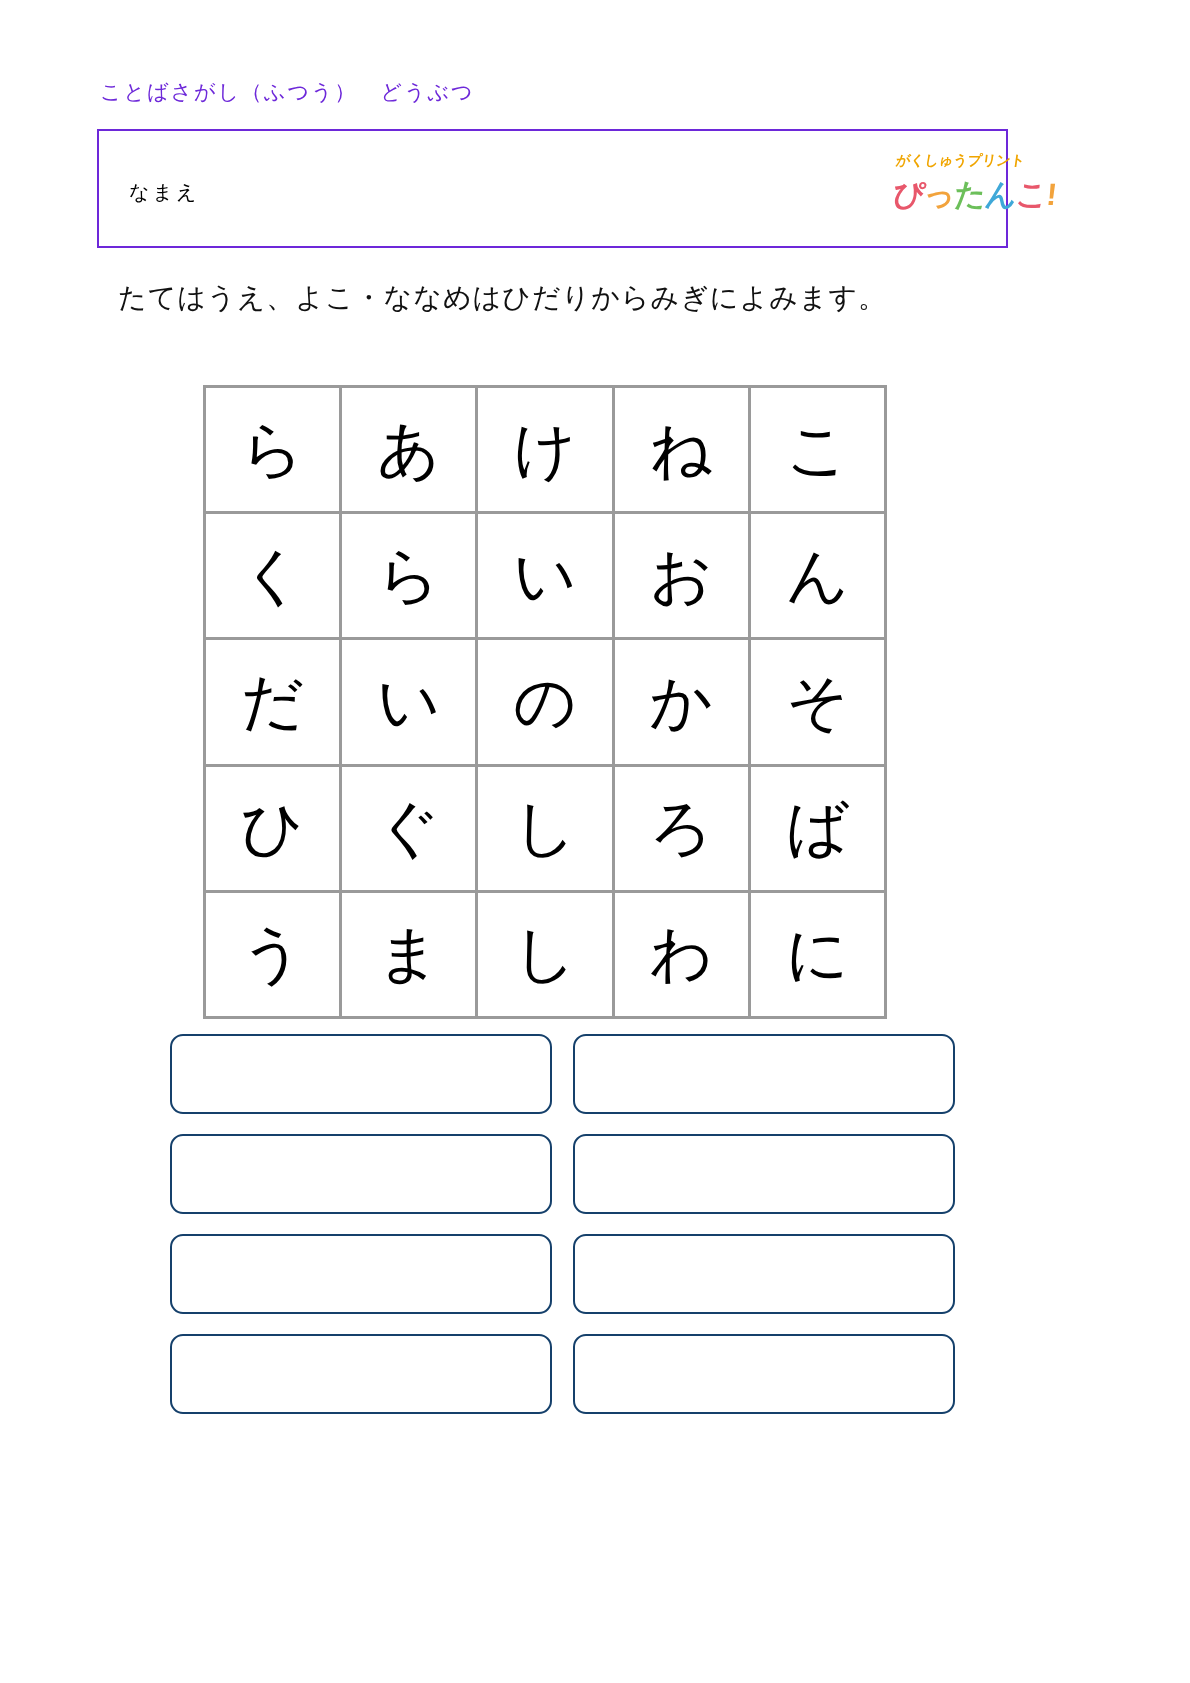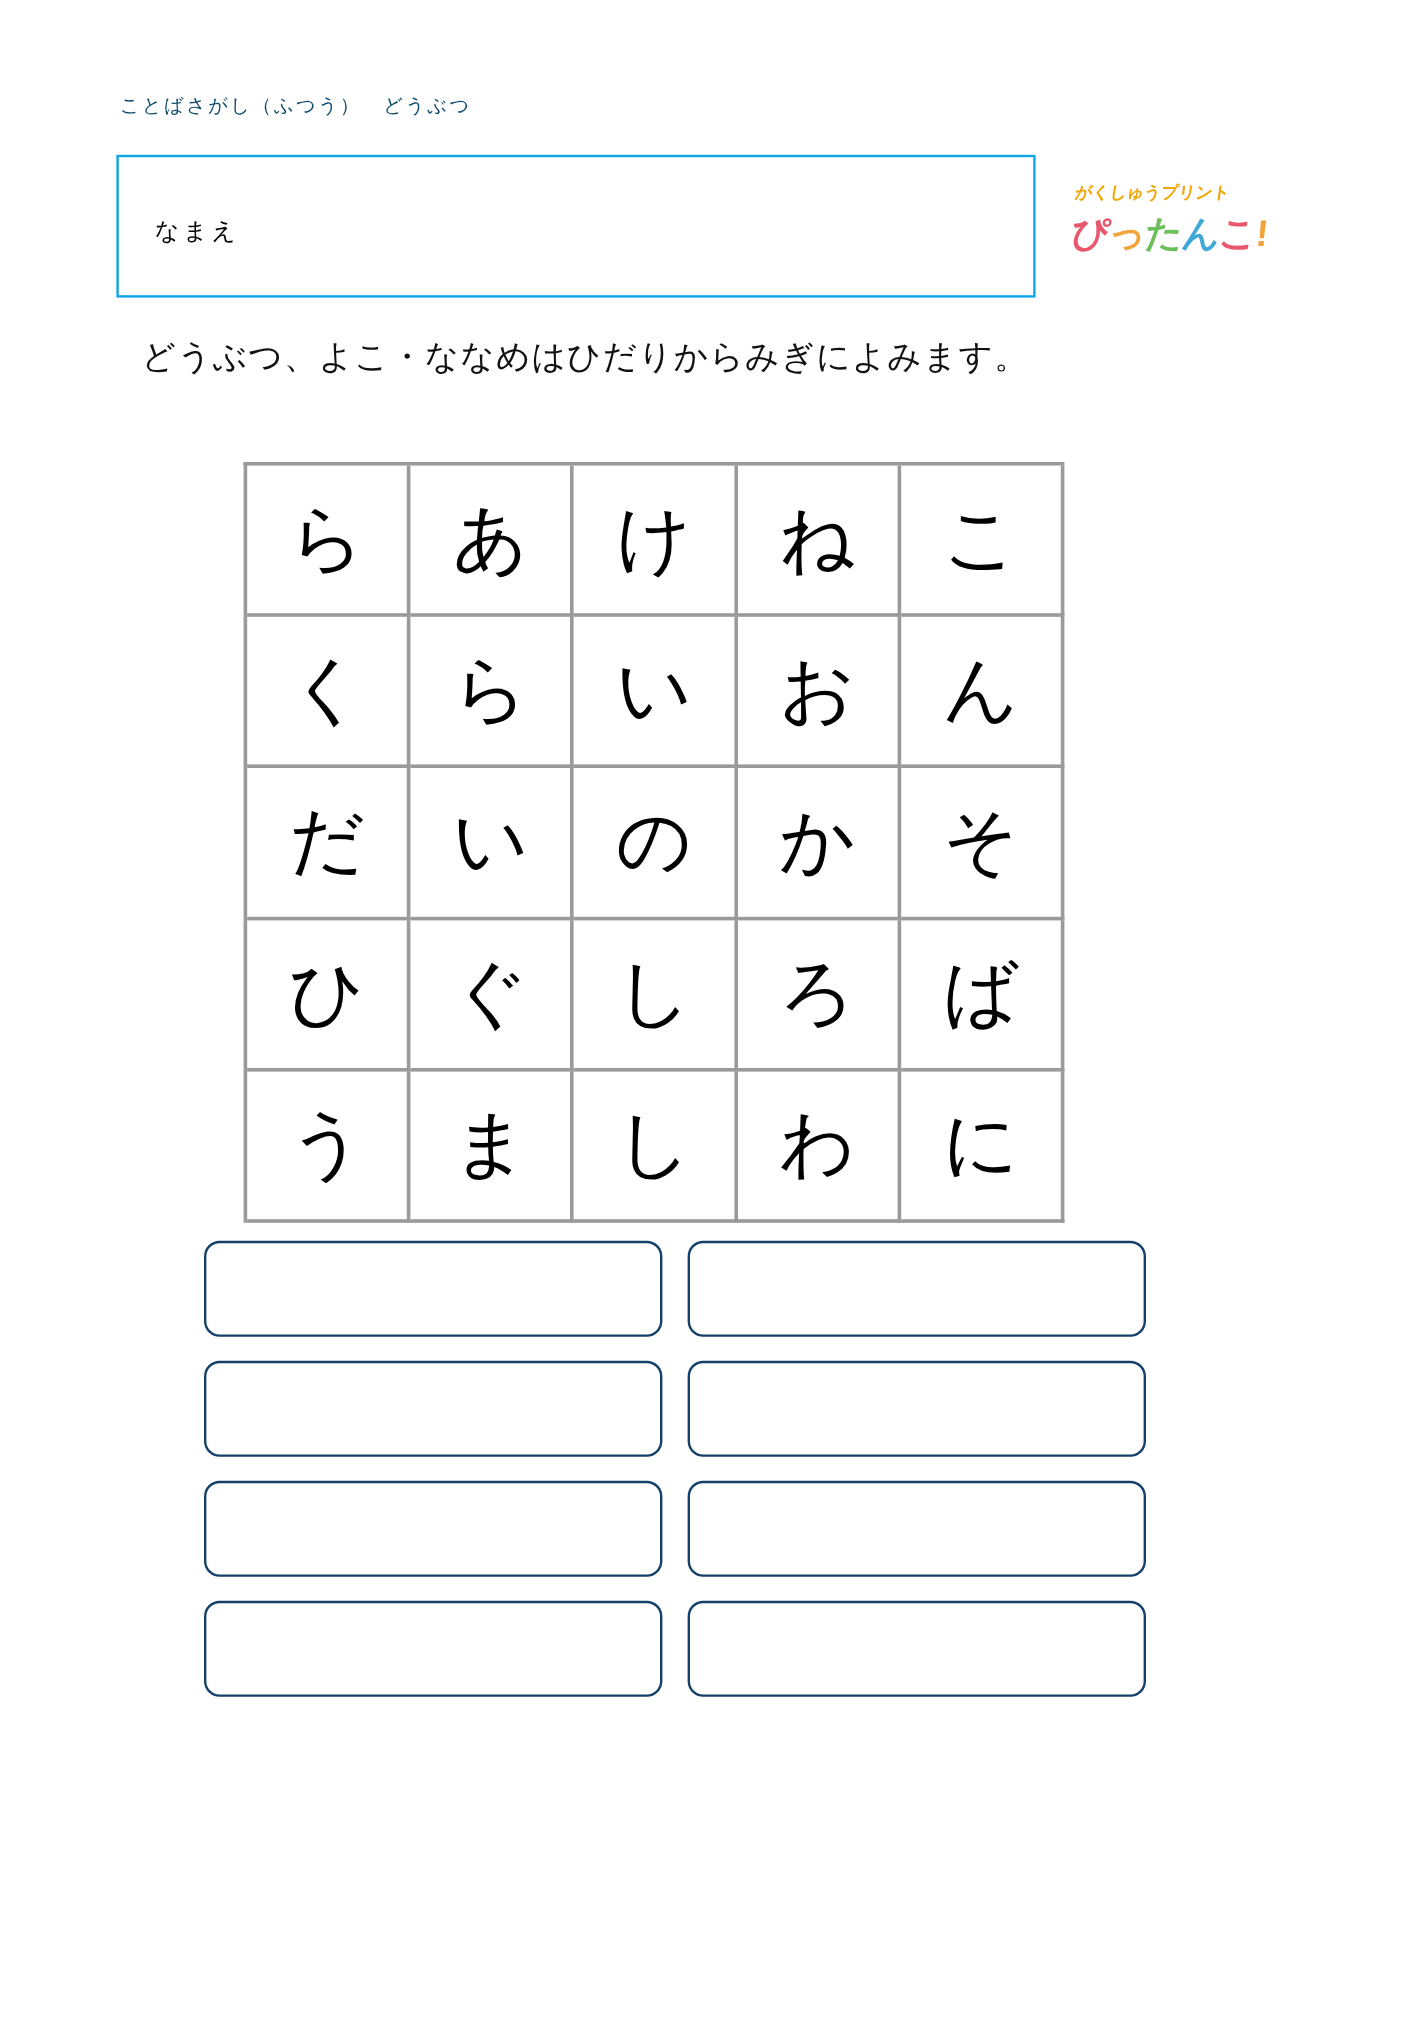--- a/index.html
+++ b/index.html
@@ -22,34 +22,34 @@
     top: 0;
     width: 1190px;
     height: 1683px;
   }
 
   
   .sheet-title {
     position: absolute;
     left: 100px;
     top: 78px;
-    font-size: 16px;
+    font-size: 21px;
     letter-spacing: 2px;
-    color: #0c4a6e;
+    color: #6d28d9;
     white-space: pre;
   }
 
   
   .name-box {
     position: absolute;
     left: 97px;
     top: 129px;
-    width: 766px;
+    width: 911px;
     height: 119px;
-    border: 2px solid #0ea5e9;
+    border: 2px solid #6d28d9;
     box-sizing: border-box;
   }
   .name-label {
     position: absolute;
     left: 30px;
     top: 48px;
     font-size: 20px;
     letter-spacing: 3px;
   }
 
@@ -156,21 +156,21 @@
   </div>
 
   <div class="logo">
     <div class="logo-top">がくしゅうプリント</div>
     <div class="logo-main">
       <span class="c1">ぴ</span><span class="c2">っ</span><span class="c3">た</span><span class="c4">ん</span><span class="c5">こ</span><span class="c6">!</span>
     </div>
   </div>
 
   <div class="instructions">
-    <span class="l2">どうぶつ、よこ・ななめはひだりからみぎによみます。</span>
+    <span class="l2">たてはうえ、よこ・ななめはひだりからみぎによみます。</span>
   </div>
 
   <div class="grid">
     <div class="cell">ら</div>
     <div class="cell">あ</div>
     <div class="cell">け</div>
     <div class="cell">ね</div>
     <div class="cell">こ</div>
 
     <div class="cell">く</div>

